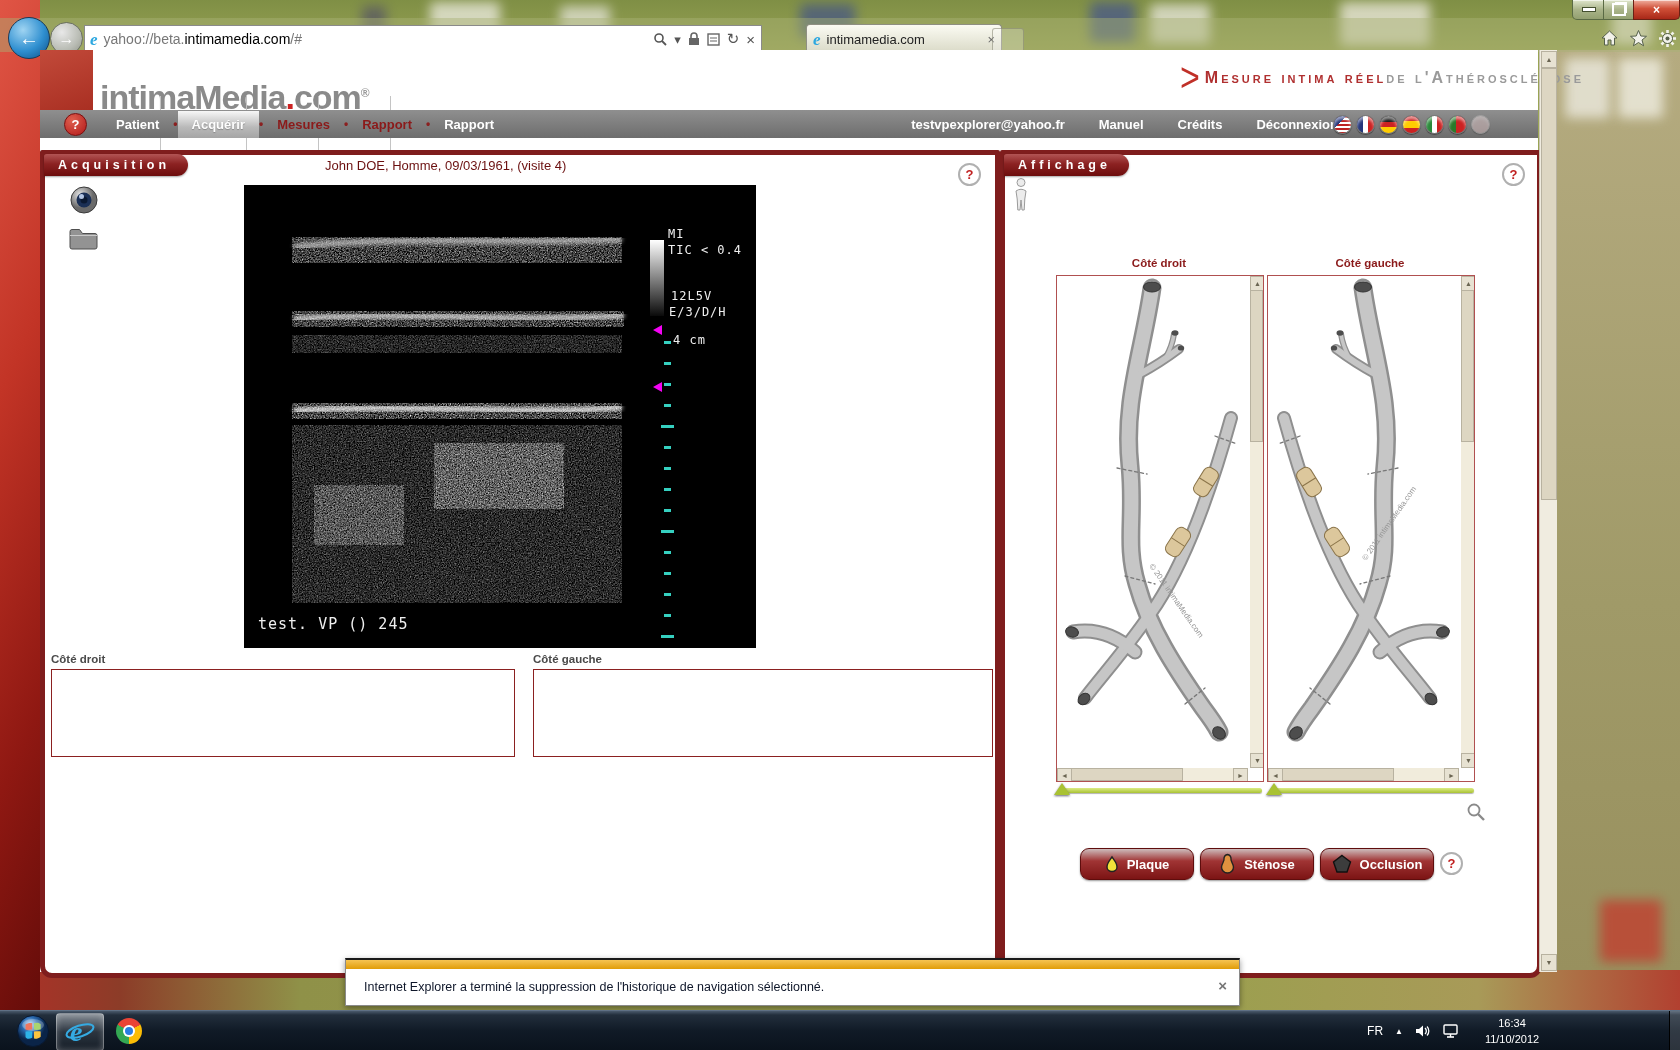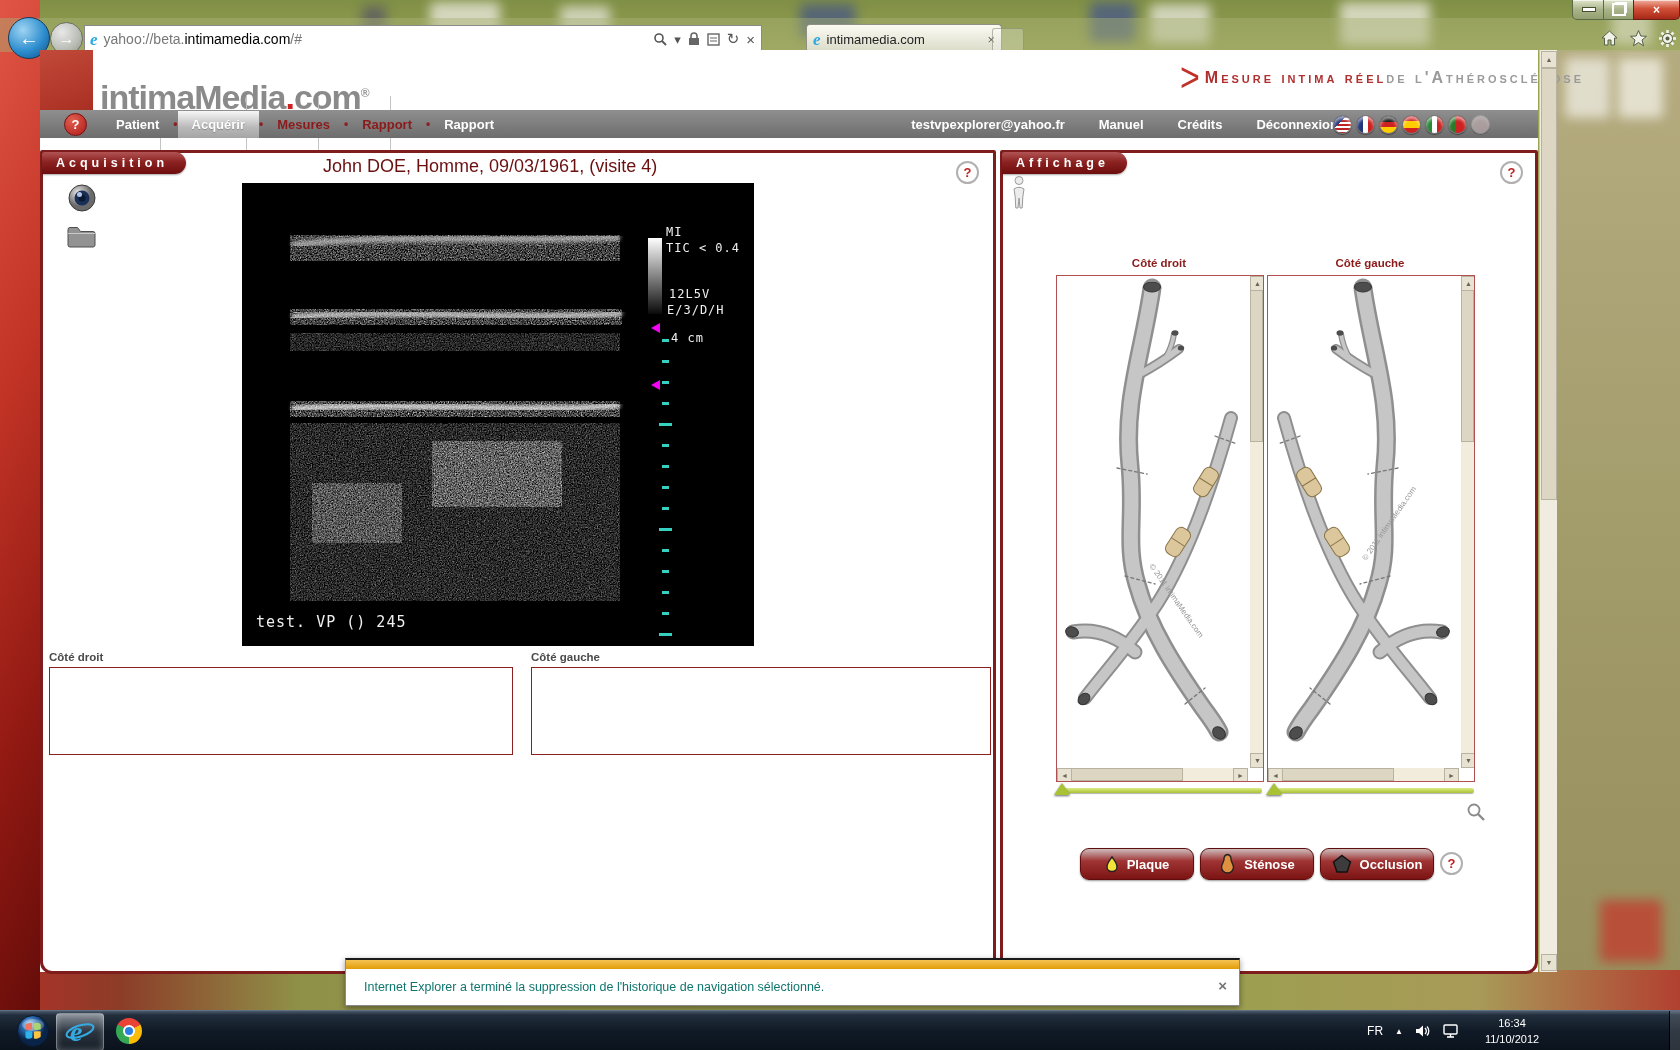--- a/index.html
+++ b/index.html
@@ -51,24 +51,24 @@
   .flags{position:absolute;right:48px;display:flex;gap:4px;align-items:center;}
   .flag{width:17px;height:17px;border-radius:50%;border:1px solid #777;box-shadow:inset 0 3px 3px rgba(255,255,255,.55),0 1px 1px rgba(0,0,0,.4);}
   .flag-us{background-image:linear-gradient(to bottom right,#24357a 0 38%,transparent 38%),repeating-linear-gradient(#b22 0 2px,#fff 2px 4px);}
   .flag-fr{background:linear-gradient(90deg,#24357a 0 34%,#fff 34% 66%,#c22 66%);}
   .flag-de{background:linear-gradient(#1a1a1a 0 34%,#c22 34% 67%,#fc0 67%);}
   .flag-es{background:linear-gradient(#c22 0 28%,#fc0 28% 72%,#c22 72%);}
   .flag-it{background:linear-gradient(90deg,#2a8a3a 0 34%,#fff 34% 66%,#c22 66%);}
   .flag-pt{background:linear-gradient(90deg,#2a7a2a 0 40%,#c22 40%);}
   .flag-xx{background:#e3c6c6;opacity:.45;border-color:#bbb;}
   
-  .panel{border:3px solid #7f1d1d;border-radius:2px 2px 12px 12px;background:#fff;text-align:center;}
+  .panel{border:5px solid #7f1d1d;border-radius:2px 2px 12px 12px;background:#fff;text-align:center;}
   .ptab{position:absolute;top:-1px;left:-1px;height:22px;color:#fff;font-weight:bold;font-size:12.5px;letter-spacing:4px;display:flex;align-items:center;padding:0 18px 0 14px;background:linear-gradient(#b25454,#8c2222 45%,#6d0d0d);border-radius:4px 16px 16px 0;box-shadow:0 1px 2px rgba(0,0,0,.35);}
   .phelp{position:absolute;width:19px;height:19px;border:2px solid #b0b0b0;background:#fff;color:#c02020;font-weight:bold;font-size:13px;border-radius:50%;display:flex;align-items:center;justify-content:center;}
-  .patientinfo{position:absolute;left:280px;top:3px;font-size:18px;color:#6b1010;}
+  .patientinfo{position:absolute;left:280px;top:3px;font-size:13px;color:#6b1010;}
   .sidelabel{font-size:11.5px;font-weight:bold;color:#4a4a4a;}
   .obsbox{border:1px solid #8b2020;background:#fff;}
   
   .us{left:239px;top:180px;width:512px;height:463px;background:#000;overflow:hidden;}
   .us .ustxt{position:absolute;color:#efefef;font-family:"DejaVu Sans Mono",monospace;font-size:12px;letter-spacing:1px;}
   .grayscale{position:absolute;left:406px;top:55px;width:14px;height:76px;background:linear-gradient(#fff,#0a0a0a);}
   .ticks-s{position:absolute;left:420px;top:138px;width:7px;height:318px;background:repeating-linear-gradient(to bottom,transparent 0 18px,#35d0c0 18px 21px);}
   .ticks-l{position:absolute;left:417px;top:138px;width:13px;height:318px;background:repeating-linear-gradient(to bottom,transparent 0 102px,#35d0c0 102px 105px);}
   .fmark{position:absolute;left:409px;width:0;height:0;border-top:5px solid transparent;border-bottom:5px solid transparent;border-right:9px solid #f303f3;}
   
@@ -76,21 +76,21 @@
   .diagbox{border:1px solid #b05050;background:#fff;overflow:hidden;}
   .sb{background:#f1ecdc;position:absolute;}
   .sbbtn{position:absolute;width:13px;height:13px;background:#e7e2d2;border:1px solid #b8b2a0;color:#6a6552;font-size:7px;display:flex;align-items:center;justify-content:center;}
   .sbthumb{position:absolute;background:#ddd6c2;border:1px solid #b8b2a0;}
   .slider{height:5px;border-radius:3px;background:linear-gradient(#dcec86,#a9c233);box-shadow:0 1px 1px rgba(0,0,0,.3);}
   .slhandle{position:absolute;width:0;height:0;border-left:8px solid transparent;border-right:8px solid transparent;border-bottom:12px solid #a9c233;filter:drop-shadow(0 1px 1px #667);}
   .legbtn{position:absolute;top:848px;height:30px;border:1px solid #5f0d0d;border-radius:9px;background:linear-gradient(#cdbcbc,#a03434 40%,#7c1414);color:#fff;font-weight:bold;font-size:13px;display:flex;align-items:center;justify-content:center;gap:8px;box-shadow:0 1px 2px rgba(0,0,0,.4);}
   
   .notif{left:345px;top:958px;width:893px;height:45px;background:#fff;border:1px solid #8a8a8a;border-top:2px solid #1a1a1a;box-shadow:0 2px 6px rgba(0,0,0,.4);}
   .notif .gold{height:9px;background:linear-gradient(#f6c453,#e09c08);}
-  .notif .msg{position:absolute;left:18px;top:20px;font-size:12.5px;color:#0f766e;}
+  .notif .msg{position:absolute;left:18px;top:20px;font-size:12.5px;color:#0f172a;}
   .notif .x{position:absolute;right:12px;top:17px;color:#777;font-size:15px;font-weight:bold;cursor:pointer;}
   
   .taskbar{left:0;top:1010px;width:1680px;height:40px;background:linear-gradient(#4a5a6c 0%,#222e3c 10%,#101a26 50%,#0a121c 100%);border-top:1px solid #5f7085;}
   .tbtn{position:absolute;top:2px;width:46px;height:36px;border-radius:4px;display:flex;align-items:center;justify-content:center;}
   .tbtn.active{background:linear-gradient(rgba(255,255,255,.45),rgba(255,255,255,.12) 50%,rgba(255,255,255,.05));border:1px solid rgba(255,255,255,.4);box-shadow:inset 0 0 6px rgba(255,255,255,.3);}
   .tray{position:absolute;right:130px;top:0;height:40px;display:flex;align-items:center;gap:12px;color:#fff;font-size:12px;}
   .clock{position:absolute;right:128px;top:4px;width:80px;text-align:center;color:#fff;font-size:11px;line-height:16px;}
   .showdesk{position:absolute;right:0;top:0;width:10px;height:40px;background:rgba(255,255,255,.14);border-left:1px solid #000;}
   .chrome-ic{width:26px;height:26px;border-radius:50%;background:conic-gradient(from -60deg,#ea4335 0 120deg,#fbbc05 0 240deg,#34a853 0 360deg);position:relative;}
   .chrome-ic:before{content:"";position:absolute;left:7px;top:7px;width:12px;height:12px;border-radius:50%;background:#fff;}

